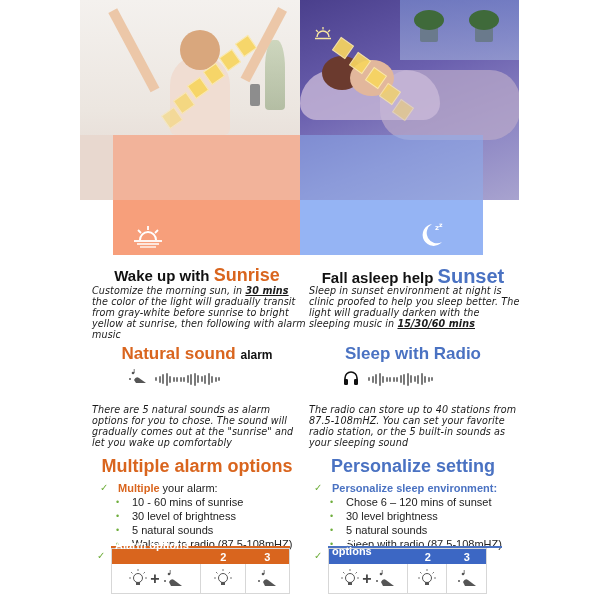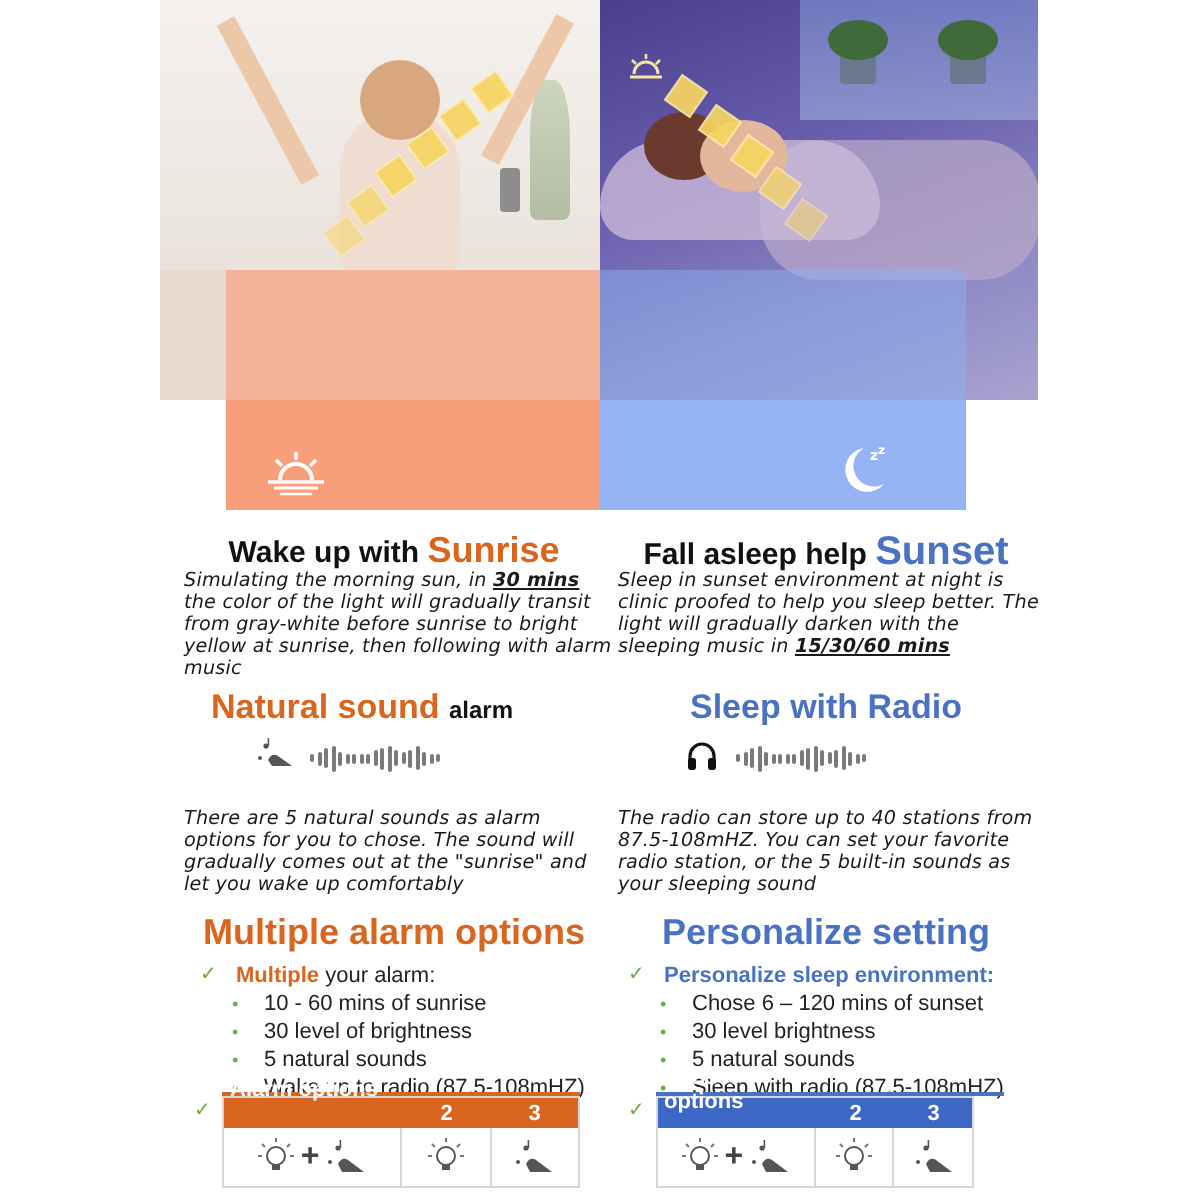--- a/index.html
+++ b/index.html
@@ -169,24 +169,24 @@
     <text x="15" y="10" font-size="7" fill="#fff" font-weight="bold" font-family="DejaVu Sans, sans-serif">z</text>
     <text x="19" y="7" font-size="6" fill="#fff" font-weight="bold" font-family="DejaVu Sans, sans-serif">z</text>
   </svg>
 
 </div>
 
 <div class="headline h1" style="left:90px;top:265px">
   <span>Wake up with </span><span class="accent-o">Sunrise</span>
 </div>
 <div class="hand" style="left:92px;top:285px">
-  <span>Simulating the morning sun, in </span><b>30 mins</b><span> the color of the light will gradually transit from gray-white before sunrise to bright yellow at sunrise, then following with alarm music</span>
-</div>
-
-<div class="headline h2 h2-o" style="left:74px;top:344px">
+  <span>Customize the morning sun, in </span><b>30 mins</b><span> the color of the light will gradually transit from gray-white before sunrise to bright yellow at sunrise, then following with alarm music</span>
+</div>
+
+<div class="headline h2 h2-o" style="left:90px;top:344px">
   <span>Natural sound</span> <small>alarm</small>
 </div>
 <svg style="position:absolute;left:128px;top:368px;width:20px;height:18px" viewBox="0 0 20 18">
   <path d="M6 12 Q8 8 11 10 L18 15 L8 15 Z" fill="#555"></path>
   <circle cx="5" cy="5" r="1.3" fill="#555"></circle>
     <line x1="6.2" y1="5" x2="6.2" y2="1" stroke="#555" stroke-width=".8"></line>
   <circle cx="2" cy="11" r="1" fill="#555"></circle>
 </svg>
 <div class="wave" style="left:155px;top:371px" id="wave-left">
     <i style="height: 4px;"></i>

